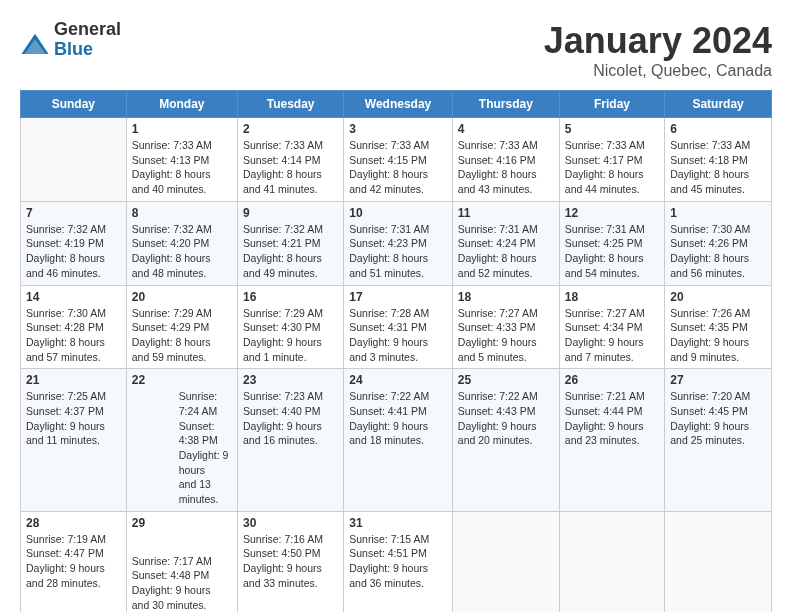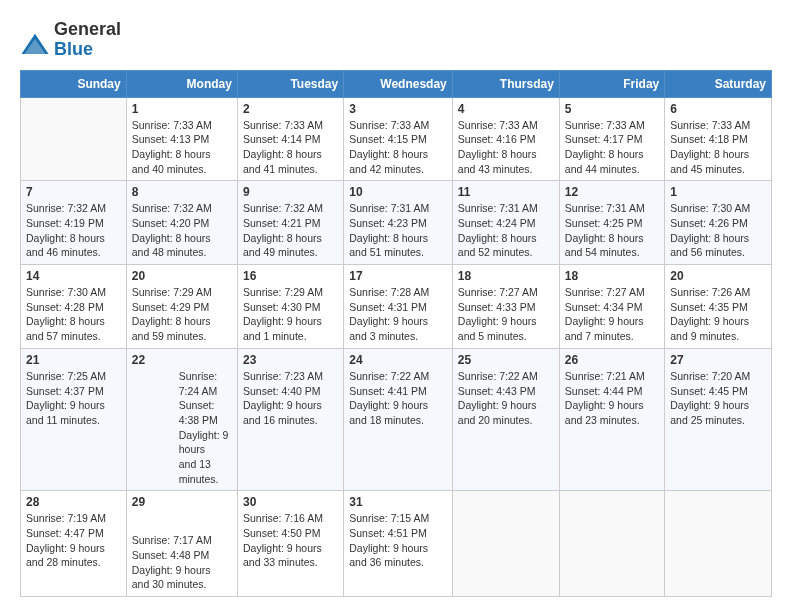--- a/index.html
+++ b/index.html
@@ -54,21 +54,21 @@
     }
     table {
       width: 100%;
       border-collapse: collapse;
       font-size: 11px;
     }
     th {
       background-color: #3a7fc1;
       color: #fff;
       padding: 6px 5px;
-      text-align: right;
+      text-align: center;
       font-size: 12px;
       font-weight: bold;
       border: 1px solid #5590cc;
     }
     td {
       border: 1px solid #ccc;
       padding: 4px 5px;
       vertical-align: top;
       width: 113px;
       min-height: 80px;
@@ -99,20 +99,24 @@
   <div class="logo">
     <svg class="logo-icon" viewBox="0 0 40 40">
       <polygon points="20,5 38,32 2,32" fill="#1a6faf"></polygon>
       <polygon points="20,12 34,32 6,32" fill="#fff" opacity="0.3"></polygon>
     </svg>
     <div class="logo-text">
       <span class="logo-general">General</span>
       <span class="logo-blue">Blue</span>
     </div>
   </div>
+  <div class="title-block">
+    <div class="main-title">January 2024</div>
+    <div class="subtitle">Nicolet, Quebec, Canada</div>
+  </div>
 </div>
 
 <table>
   <thead>
     <tr>
     <th>Sunday</th>
         <th>Monday</th>
         <th>Tuesday</th>
         <th>Wednesday</th>
         <th>Thursday</th>

